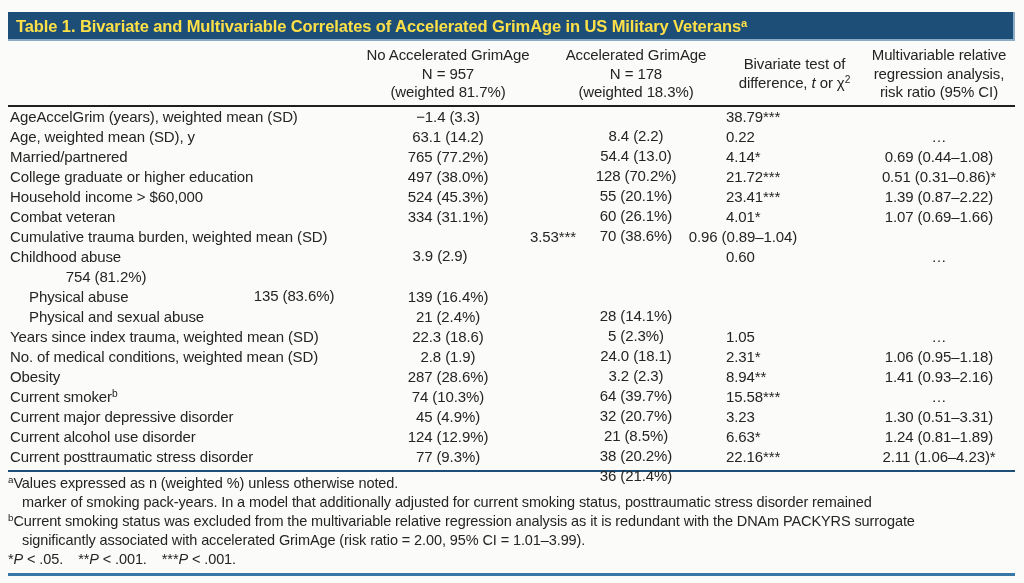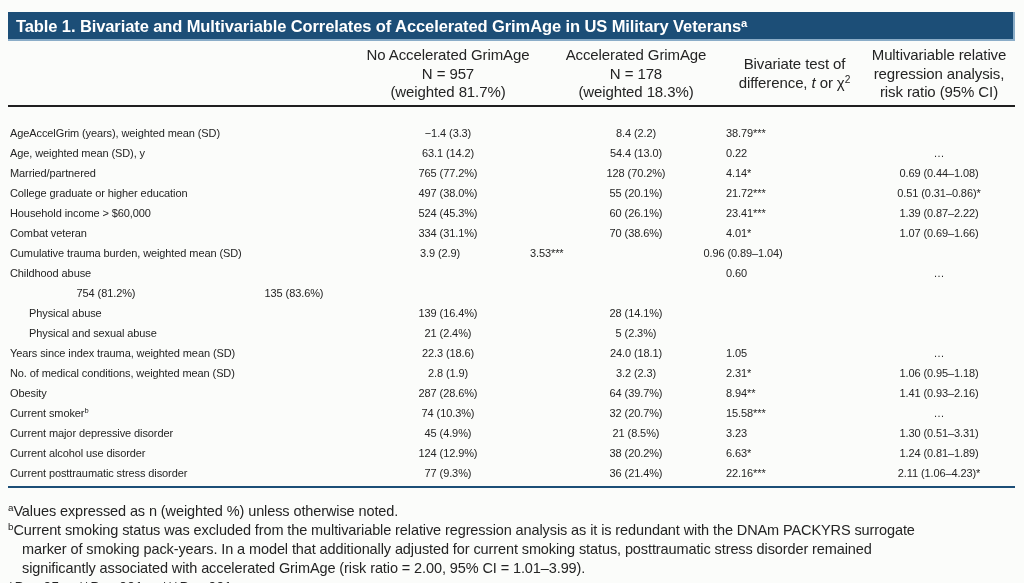--- a/index.html
+++ b/index.html
@@ -9,46 +9,46 @@
   *{box-sizing:border-box;}
   html,body{margin:0;padding:0;}
   body{
     width:1024px;height:583px;overflow:hidden;
     background:var(--bg);color:var(--text);
     font-family:"Liberation Sans","DejaVu Sans",sans-serif;
     letter-spacing:-0.1px;
   }
   .wrap{padding:12px 9px 0 8px;}
   .titlebar{
-    background:var(--bar);color:#ffffff;font-weight:700;font-size:16.5px;
+    background:var(--bar);color:#fde047;font-weight:700;font-size:16.5px;
     height:29px;line-height:28px;padding:0 8px;
     border-right:2px solid var(--bar_edge);border-bottom:2px solid var(--bar_edge);
   }
   sup.t{font-size:68%;position:relative;top:-0.45em;line-height:0;vertical-align:baseline;}
   
   .cols{
     display:flex;align-items:center;
     border-bottom:2px solid var(--rule_dark);
     padding:5px 0 3px 0;min-height:62px;
   }
   .colhead{font-size:15px;line-height:18.5px;text-align:center;white-space:nowrap;}
   .c1w{width:342px;}.c2w{width:196px;}.c3w{width:180px;}.c4w{width:137px;}.c5w{width:152px;}
   
-  .tbody{font-size:11px;padding-top:16px;}
+  .tbody{font-size:15px;padding-top:0;}
   .row{display:flex;height:20px;line-height:20px;white-space:nowrap;}
   .c{overflow:visible;}
   .c1{width:342px;text-align:left;padding-left:2px;}
   .c1.indent{padding-left:21px;}
   .c2{width:196px;text-align:center;}
-  .c3{width:180px;text-align:center;}
+  .c3{width:180px;text-align:center;margin-top:19px;}
   .c4{width:137px;text-align:left;}
   .c5{width:152px;text-align:center;}
   .body-rule{border-top:2px solid var(--rule_navy);margin-top:3px;}
   
-  .footnotes{font-size:14.5px;line-height:19px;padding-top:14px;}
+  .footnotes{font-size:14.5px;line-height:19px;padding-top:2px;}
   .fn{white-space:nowrap;}
   .fn-cont{padding-left:14px;}
   .footnotes i, .cols i{font-style:italic;}
   .sig-item{margin-right:15px;}
   .bottom-rule{border-top:3px solid var(--rule_blue);margin-top:4px;}
 </style>
 </head>
 <body>
 
 <div class="wrap">
@@ -205,22 +205,22 @@
         <div class="c c4">22.16***</div>
         <div class="c c5">2.11 (1.06–4.23)*</div>
       </div>
     </div>
 
   <div class="body-rule"></div>
 
   <div class="footnotes">
     <div class="fn"><sup class="t">a</sup><span>Values expressed as n (weighted %) unless otherwise noted.</span></div>
     <div>
+        <div class="fn fn-cont">marker of smoking pack-years. In a model that additionally adjusted for current smoking status, posttraumatic stress disorder remained</div>
         <div class="fn"><sup class="t">b</sup>Current smoking status was excluded from the multivariable relative regression analysis as it is redundant with the DNAm PACKYRS surrogate</div>
-        <div class="fn fn-cont">marker of smoking pack-years. In a model that additionally adjusted for current smoking status, posttraumatic stress disorder remained</div>
         <div class="fn fn-cont">significantly associated with accelerated GrimAge (risk ratio = 2.00, 95% CI = 1.01–3.99).</div>
       </div>
     <div class="fn"><span class="sig-item">*<i>P</i> &lt; .05.</span><span class="sig-item">**<i>P</i> &lt; .001.</span><span class="sig-item">***<i>P</i> &lt; .001.</span></div>
   </div>
 
   <div class="bottom-rule"></div>
 
 </div>
 
 </body></html>

